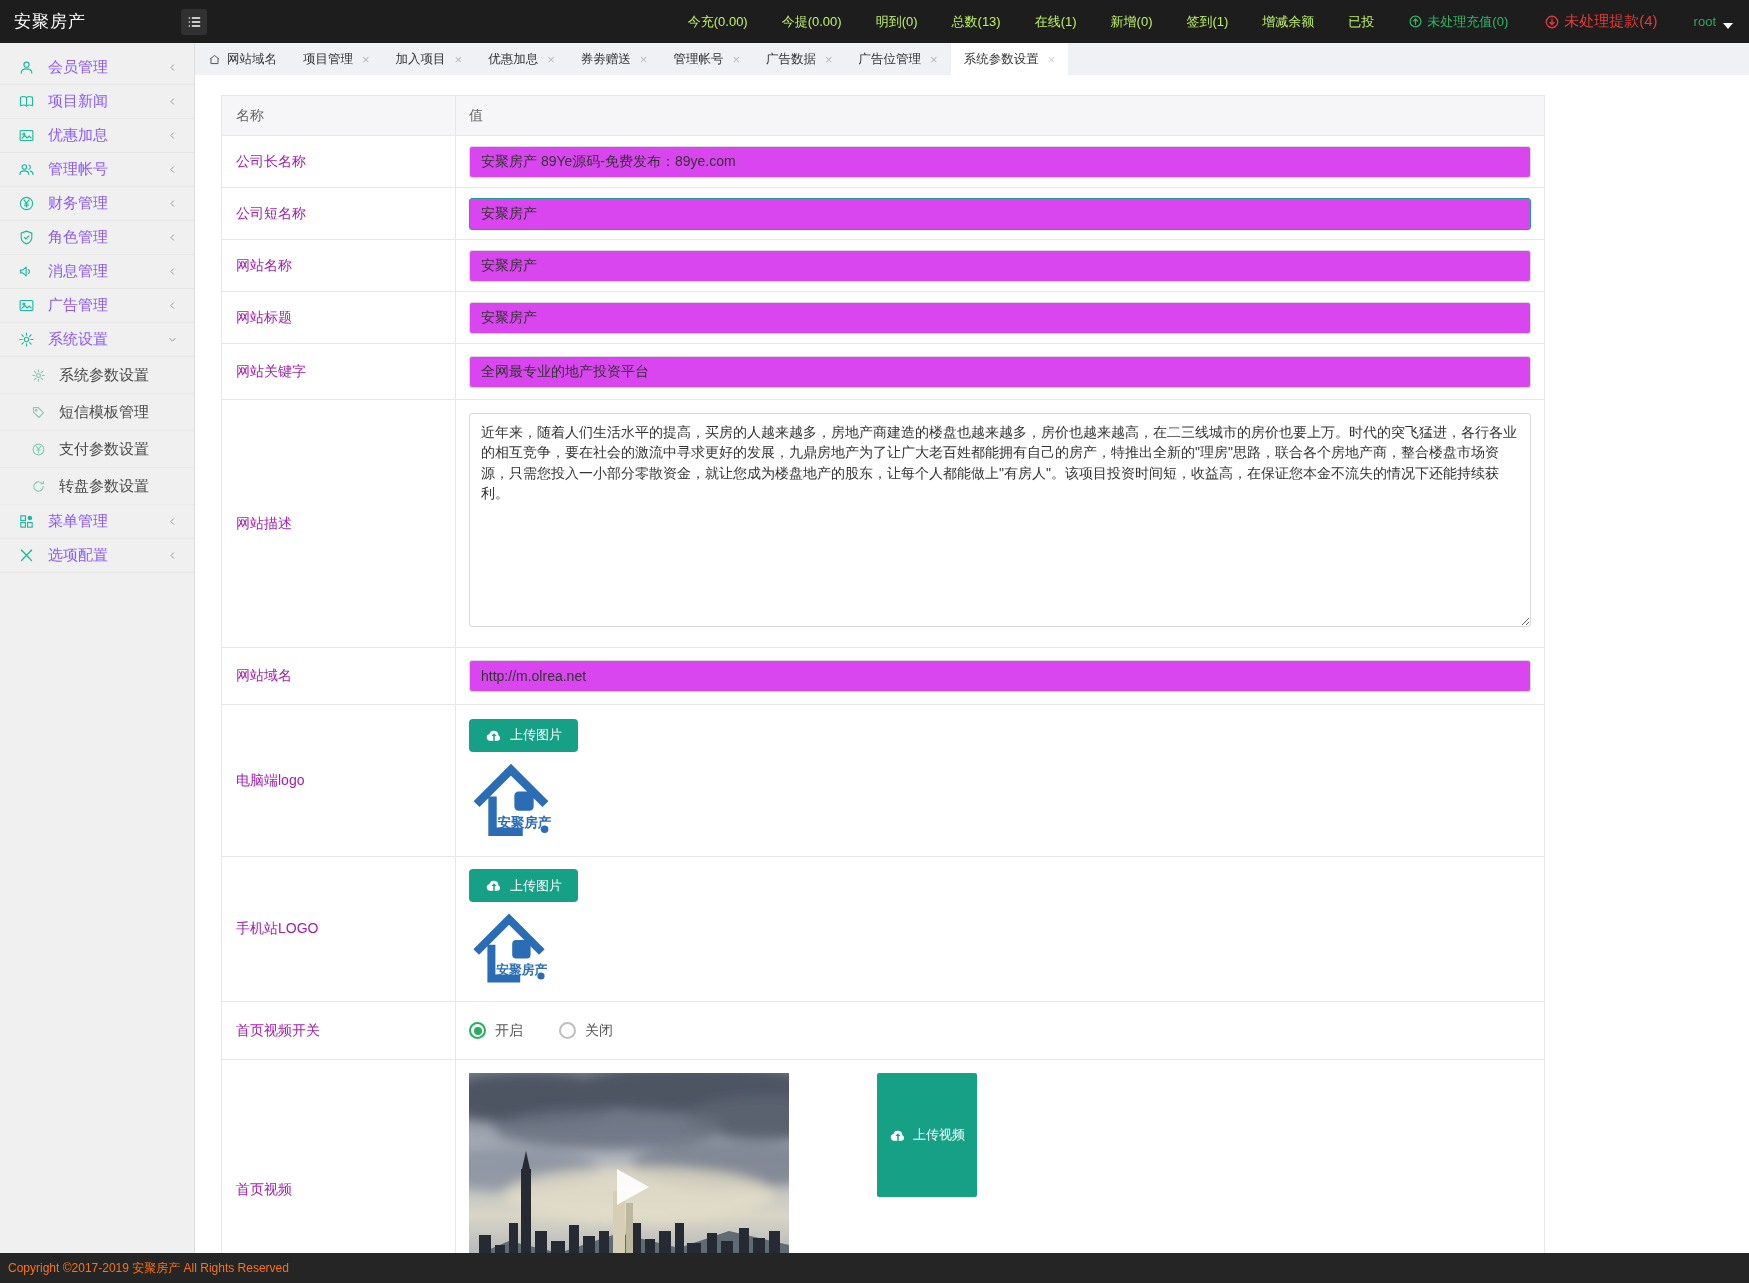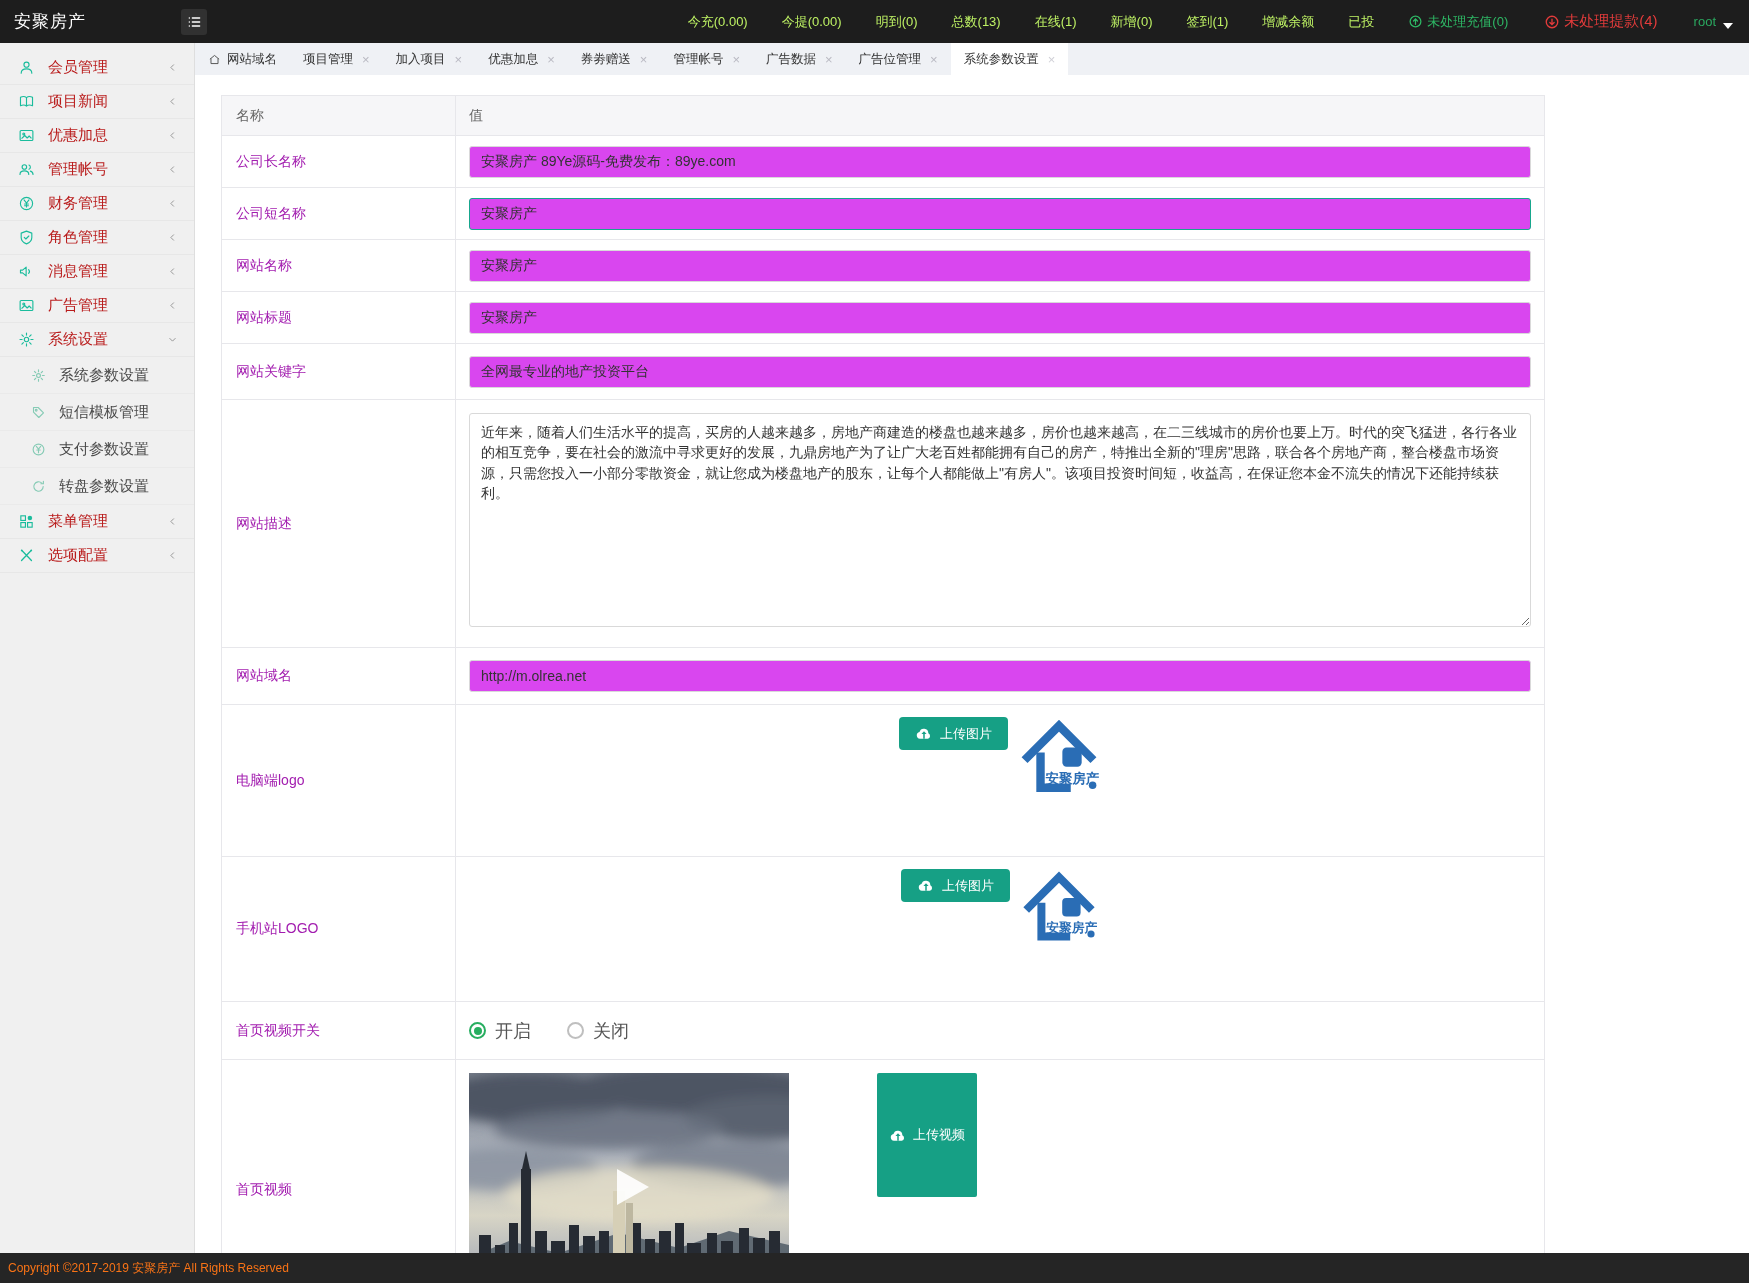--- a/index.html
+++ b/index.html
@@ -20,21 +20,21 @@
   .topuser { display:flex; align-items:flex-end; margin-right:16px; cursor:pointer; }
   .topuser .uname { color:#2aa85f; font-size:13px; }
   .caret { width:0; height:0; border-left:5px solid transparent; border-right:5px solid transparent;
     border-top:6px solid #fff; margin-left:7px; }
 
   
   .layout { display:flex; height:1240px; }
   .sidebar { width:195px; background:#f0f0f0; border-right:1px solid #dedede; padding-top:8px; }
   .side-item { height:34px; display:flex; align-items:center; padding:0 15px 0 18px;
     border-bottom:1px solid #e7e7e7; cursor:pointer; }
-  .side-item .lbl { font-size:15px; color:#b91c1c; margin-left:13px; }
+  .side-item .lbl { font-size:15px; color:#8b5cf6; margin-left:13px; }
   .side-item .chev { margin-left:auto; display:flex; }
   .side-sub .side-item { height:37px; padding-left:31px; border-bottom:1px solid #eaeaea; }
   .side-sub .side-item .lbl { font-size:15px; color:#4a4a4a; }
 
   .main { flex:1; display:flex; flex-direction:column; background:#fff; }
 
   
   .tabbar { height:32px; background:#eff1f5; display:flex; align-items:stretch; }
   .tab { display:flex; align-items:center; padding:0 13px; font-size:12.5px; color:#333;
     cursor:pointer; white-space:nowrap; }
@@ -60,26 +60,26 @@
     font-family:"Liberation Sans","DejaVu Sans",sans-serif; }
   .tx.focused { border-color:#17a78c; }
   .frow.desc-row { height:248px; }
   .desc-row .c-value { padding:13px; align-items:stretch; }
   .desc-row textarea { width:100%; height:214px; border:1px solid #d9d9d9; border-radius:3px;
     padding:8px 11px; font-size:14px; color:#333; line-height:1.45; outline:none; resize:both;
     font-family:"Liberation Sans","DejaVu Sans",sans-serif; }
   .frow.domain-row { height:57px; }
   .frow.logo-row { height:152px; }
   .frow.logo-row2 { height:145px; }
-  .logo-cell { flex-direction:row; align-items:flex-start; justify-content:center; gap:9px;
+  .logo-cell { flex-direction:column; align-items:flex-start; justify-content:center; gap:9px;
     padding:12px 13px; display:flex; flex:1; }
   .btn-upload { display:inline-flex; align-items:center; gap:7px; background:#16a085; color:#fff;
     height:33px; padding:0 16px; border-radius:4px; font-size:13px; border:none; cursor:pointer; }
   .frow.switch-row { height:58px; }
-  .radio { display:flex; align-items:center; margin-right:36px; font-size:18px; color:#555; cursor:pointer; }
+  .radio { display:flex; align-items:center; margin-right:36px; font-size:14px; color:#555; cursor:pointer; }
   .rb { width:17px; height:17px; border:2px solid #27ae60; border-radius:50%; display:inline-flex;
     align-items:center; justify-content:center; margin-right:9px; background:#fff; }
   .rb .dot { width:8px; height:8px; border-radius:50%; background:#27ae60; }
   .rb.off { border-color:#bfbfbf; }
   .frow.video-row { height:260px; }
   .video-row .c-value { align-items:flex-start; padding:13px; }
   .video-box { width:320px; height:230px; display:block; cursor:pointer; }
   .btn-upload-video { width:100px; height:124px; margin-left:88px; background:#16a085; color:#fff;
     border:none; border-radius:2px; display:flex; align-items:center; justify-content:center;
     gap:6px; font-size:13px; cursor:pointer; }

